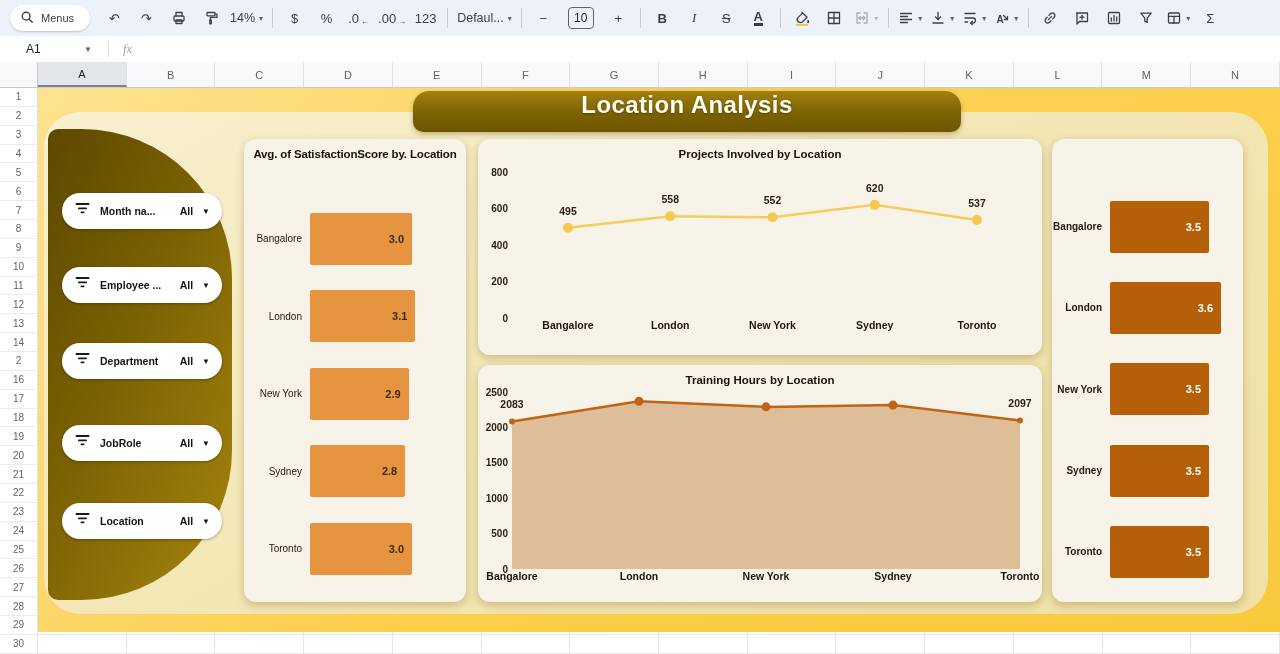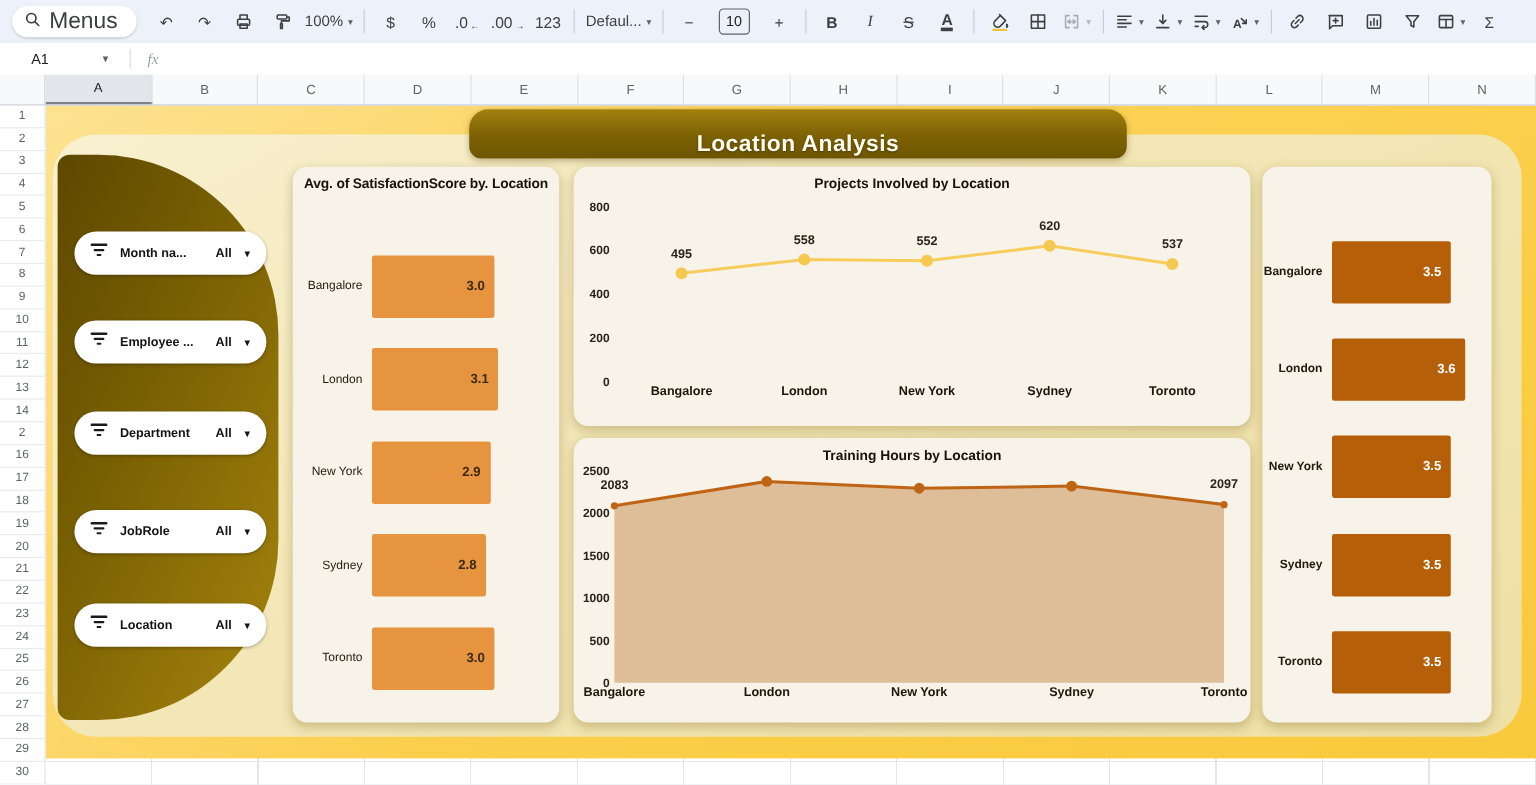--- a/index.html
+++ b/index.html
@@ -4,21 +4,21 @@
 <style>
   html,body{margin:0;padding:0}
   body{width:1280px;height:654px;overflow:hidden;position:relative;background:#fff;
        font-family:"Liberation Sans",sans-serif;-webkit-font-smoothing:antialiased}
 
   
   .toolbar{position:absolute;top:0;left:0;right:0;height:36px;background:#edf2fa;
            display:flex;align-items:center;padding:0 6px;gap:1px;z-index:30}
   .menus{height:26px;background:#fff;border-radius:14px;display:flex;align-items:center;gap:7px;
          padding:0 16px 0 10px;margin:0 8px 0 4px;box-shadow:0 1px 2px rgba(60,64,67,.25);
-         font-size:19px;color:#3c4043;cursor:pointer}
+         font-size:11px;color:#3c4043;cursor:pointer}
   .tb-btn{min-width:25px;height:26px;border-radius:4px;display:inline-flex;align-items:center;
           justify-content:center;font-size:13px;color:#3c4043;gap:3px;padding:0 3px;position:relative}
   .tb-btn.disabled{opacity:.38}
   .tb-btn .caret{font-size:8px;color:#5f6368;margin-left:1px}
   .tb-btn.b-bold{font-weight:bold}
   .tb-btn.b-italic{font-style:italic;font-family:"Liberation Serif",serif}
   .tb-btn.b-strike{text-decoration:line-through}
   .tb-btn.b-underA{font-weight:bold;border-bottom:0}
   .tb-btn.b-underA .g{border-bottom:3px solid #3c4043;line-height:12px}
   .tb-btn .sub{font-size:8px;margin-left:-1px;position:relative;top:3px}
@@ -52,23 +52,23 @@
       repeating-linear-gradient(to right, transparent 0 87.714px, #e4e5e7 87.714px 88.714px),
       repeating-linear-gradient(to bottom, transparent 0 17.867px, #e9eaec 17.867px 18.867px)}
 
   
   .dashboard{position:absolute;left:38px;top:88px;width:1242px;height:544px;z-index:5;
              background:linear-gradient(150deg,#fdda72 0%,#fcd258 35%,#fbcd45 70%,#f9c93c 100%);overflow:hidden}
   .sheen{position:absolute;left:0;top:0;right:0;bottom:0;
          background:linear-gradient(115deg,rgba(255,255,255,.22) 0%,rgba(255,255,255,0) 38%)}
   .panel{position:absolute;left:6px;top:24px;width:1224px;height:502px;border-radius:36px;
          background:linear-gradient(150deg,#f8f0cf 0%,#f3e7b6 45%,#efe0a6 100%)}
-  .banner{position:absolute;left:353px;top:3px;width:548px;height:41px;border-radius:16px 16px 10px 10px;
-          background:linear-gradient(#a28110,#7c6104 55%,#6e5500);display:flex;align-items:flex-end;justify-content:center;
-          color:#fffdf2;font-size:19px;font-weight:bold;letter-spacing:.4px;
+  .banner{position:absolute;left:375px;top:3px;width:548px;height:41px;border-radius:16px 16px 10px 10px;
+          background:linear-gradient(#a28110,#7c6104 55%,#6e5500);display:flex;align-items:flex-start;justify-content:center;
+          color:#fffdf2;font-size:24px;font-weight:bold;letter-spacing:.4px;
           box-shadow:0 2px 5px rgba(90,60,0,.35);text-shadow:0 1px 2px rgba(0,0,0,.35)}
   .sidebar{position:absolute;left:10px;top:41px;width:184px;height:471px;
            border-radius:10px 150px 150px 10px;
            background:linear-gradient(115deg,#5d4800 0%,#7c6203 45%,#97780a 80%,#a5850e 100%)}
   .pill{position:absolute;left:24px;width:160px;height:36px;border-radius:18px;background:#fff;
         display:flex;align-items:center;padding:0 12px;box-sizing:border-box;gap:9px;
         box-shadow:0 1px 3px rgba(0,0,0,.3);cursor:pointer}
   .pill .flabel{flex:1;font-size:10.5px;font-weight:bold;color:#141414;white-space:nowrap;overflow:hidden}
   .pill .fval{font-size:10.5px;font-weight:bold;color:#141414}
   .pill .caret{font-size:8px;color:#141414}
@@ -123,21 +123,21 @@
         </svg>
       </span>
       <span class="tb-btn">
         <svg width="16" height="16" viewBox="0 0 16 16" fill="none" stroke="#3c4043" stroke-width="1.3" stroke-linecap="round" stroke-linejoin="round">
           <rect x="4" y="2.5" width="8" height="3.4" rx=".8"></rect>
           <path d="M12 4.2h2v3.2H7.5v2.2"></path>
           <rect x="6.8" y="9.8" width="1.5" height="4"></rect>
         </svg>
       </span>
       <span class="tb-btn">
-        <span class="tb-label">100%</span>
+        <span class="tb-label">14%</span>
         <span class="caret">▾</span>
       </span>
       <span class="tb-divider"></span>
       <span class="tb-btn">
         <span class="g">$</span>
       </span>
       <span class="tb-btn">
         <span class="g">%</span>
       </span>
       <span class="tb-btn">

